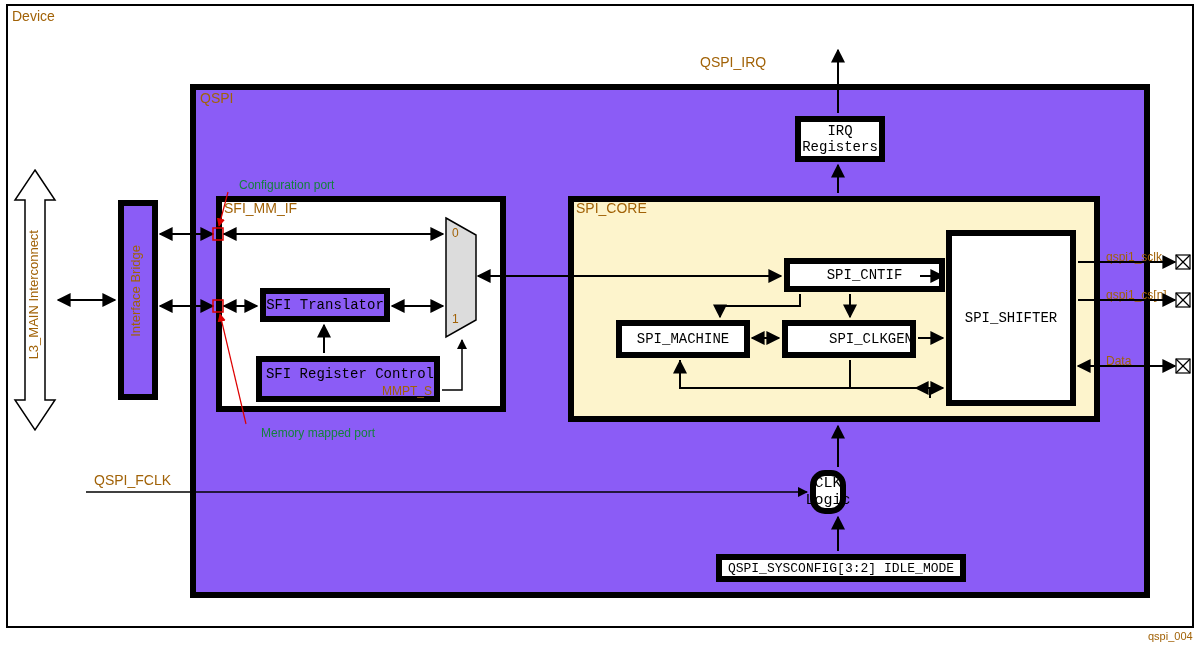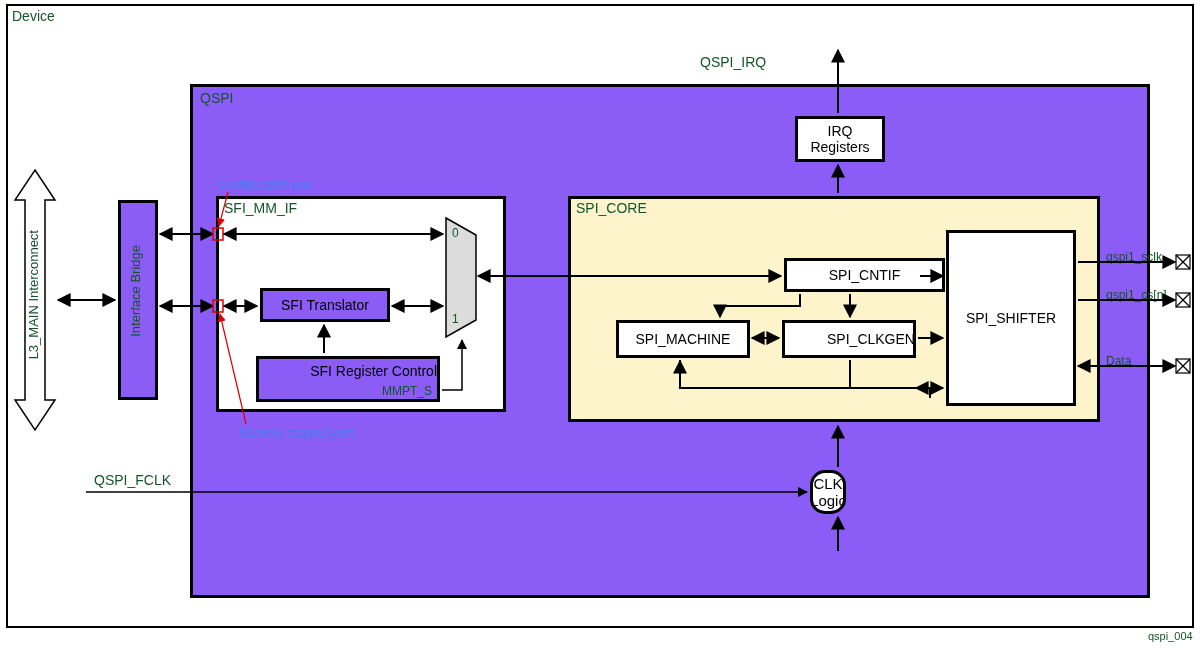--- a/index.html
+++ b/index.html
@@ -12,32 +12,32 @@
     position: relative;
     width: 1200px;
     height: 648px;
     background: #fff;
   }
   .box {
     position: absolute;
     box-sizing: border-box;
   }
   .border-black { border: 2px solid #000; }
-  .border-thin  { border: 3px solid #000000; }
+  .border-thin  { border: 6px solid #000000; font-family: Liberation Mono, monospace; }
   .fill-white { background: #fff; }
   .fill-grey  { background: #8b5cf6; }
   .fill-cream { background: #fdf4cc; }
   .lbl {
     position: absolute;
     font-size: 14px;
-    color: #14532d;
+    color: #a16207;
     white-space: nowrap;
   }
   .lbl.small { font-size: 12px; }
-  .lbl.red { color: #3b82f6; }
+  .lbl.red { color: #15803d; margin-left: 21px; }
   .center-text {
     display: flex;
     align-items: center;
     justify-content: center;
     text-align: center;
     font-size: 14px;
   }
   svg.overlay {
     position: absolute;
     left: 0; top: 0;
@@ -108,20 +108,23 @@
   <div class="box border-thin fill-white center-text" style="left:795px; top:116px; width:90px; height:46px; white-space:pre;">
     <span>IRQ
 Registers</span>
   </div>
 
   <div class="box border-thin fill-white center-text" style="left:810px; top:470px; width:36px; height:44px; white-space:pre; font-size:15px;border-radius:15px;">
     <span>CLK
 Logic</span>
   </div>
 
+  <div class="box border-thin fill-white center-text" style="left:716px; top:554px; width:250px; height:28px; font-size:13px;">
+    <span>QSPI_SYSCONFIG[3:2] IDLE_MODE</span>
+  </div>
 
   <span class="lbl" style="left:700px; top:54px;">QSPI_IRQ</span>
   <span class="lbl" style="left:94px; top:472px;">QSPI_FCLK</span>
 
   <span class="lbl red small" style="left:218px; top:178px;">Configuration port</span>
   <span class="lbl red small" style="left:240px; top:426px;">Memory mapped port</span>
 
   <span class="lbl small" style="left:1106px; top:250px;">qspi1_sclk</span>
   <span class="lbl small" style="left:1106px; top:288px;">qspi1_cs[n]</span>
   <span class="lbl small" style="left:1106px; top:354px;">Data</span>

